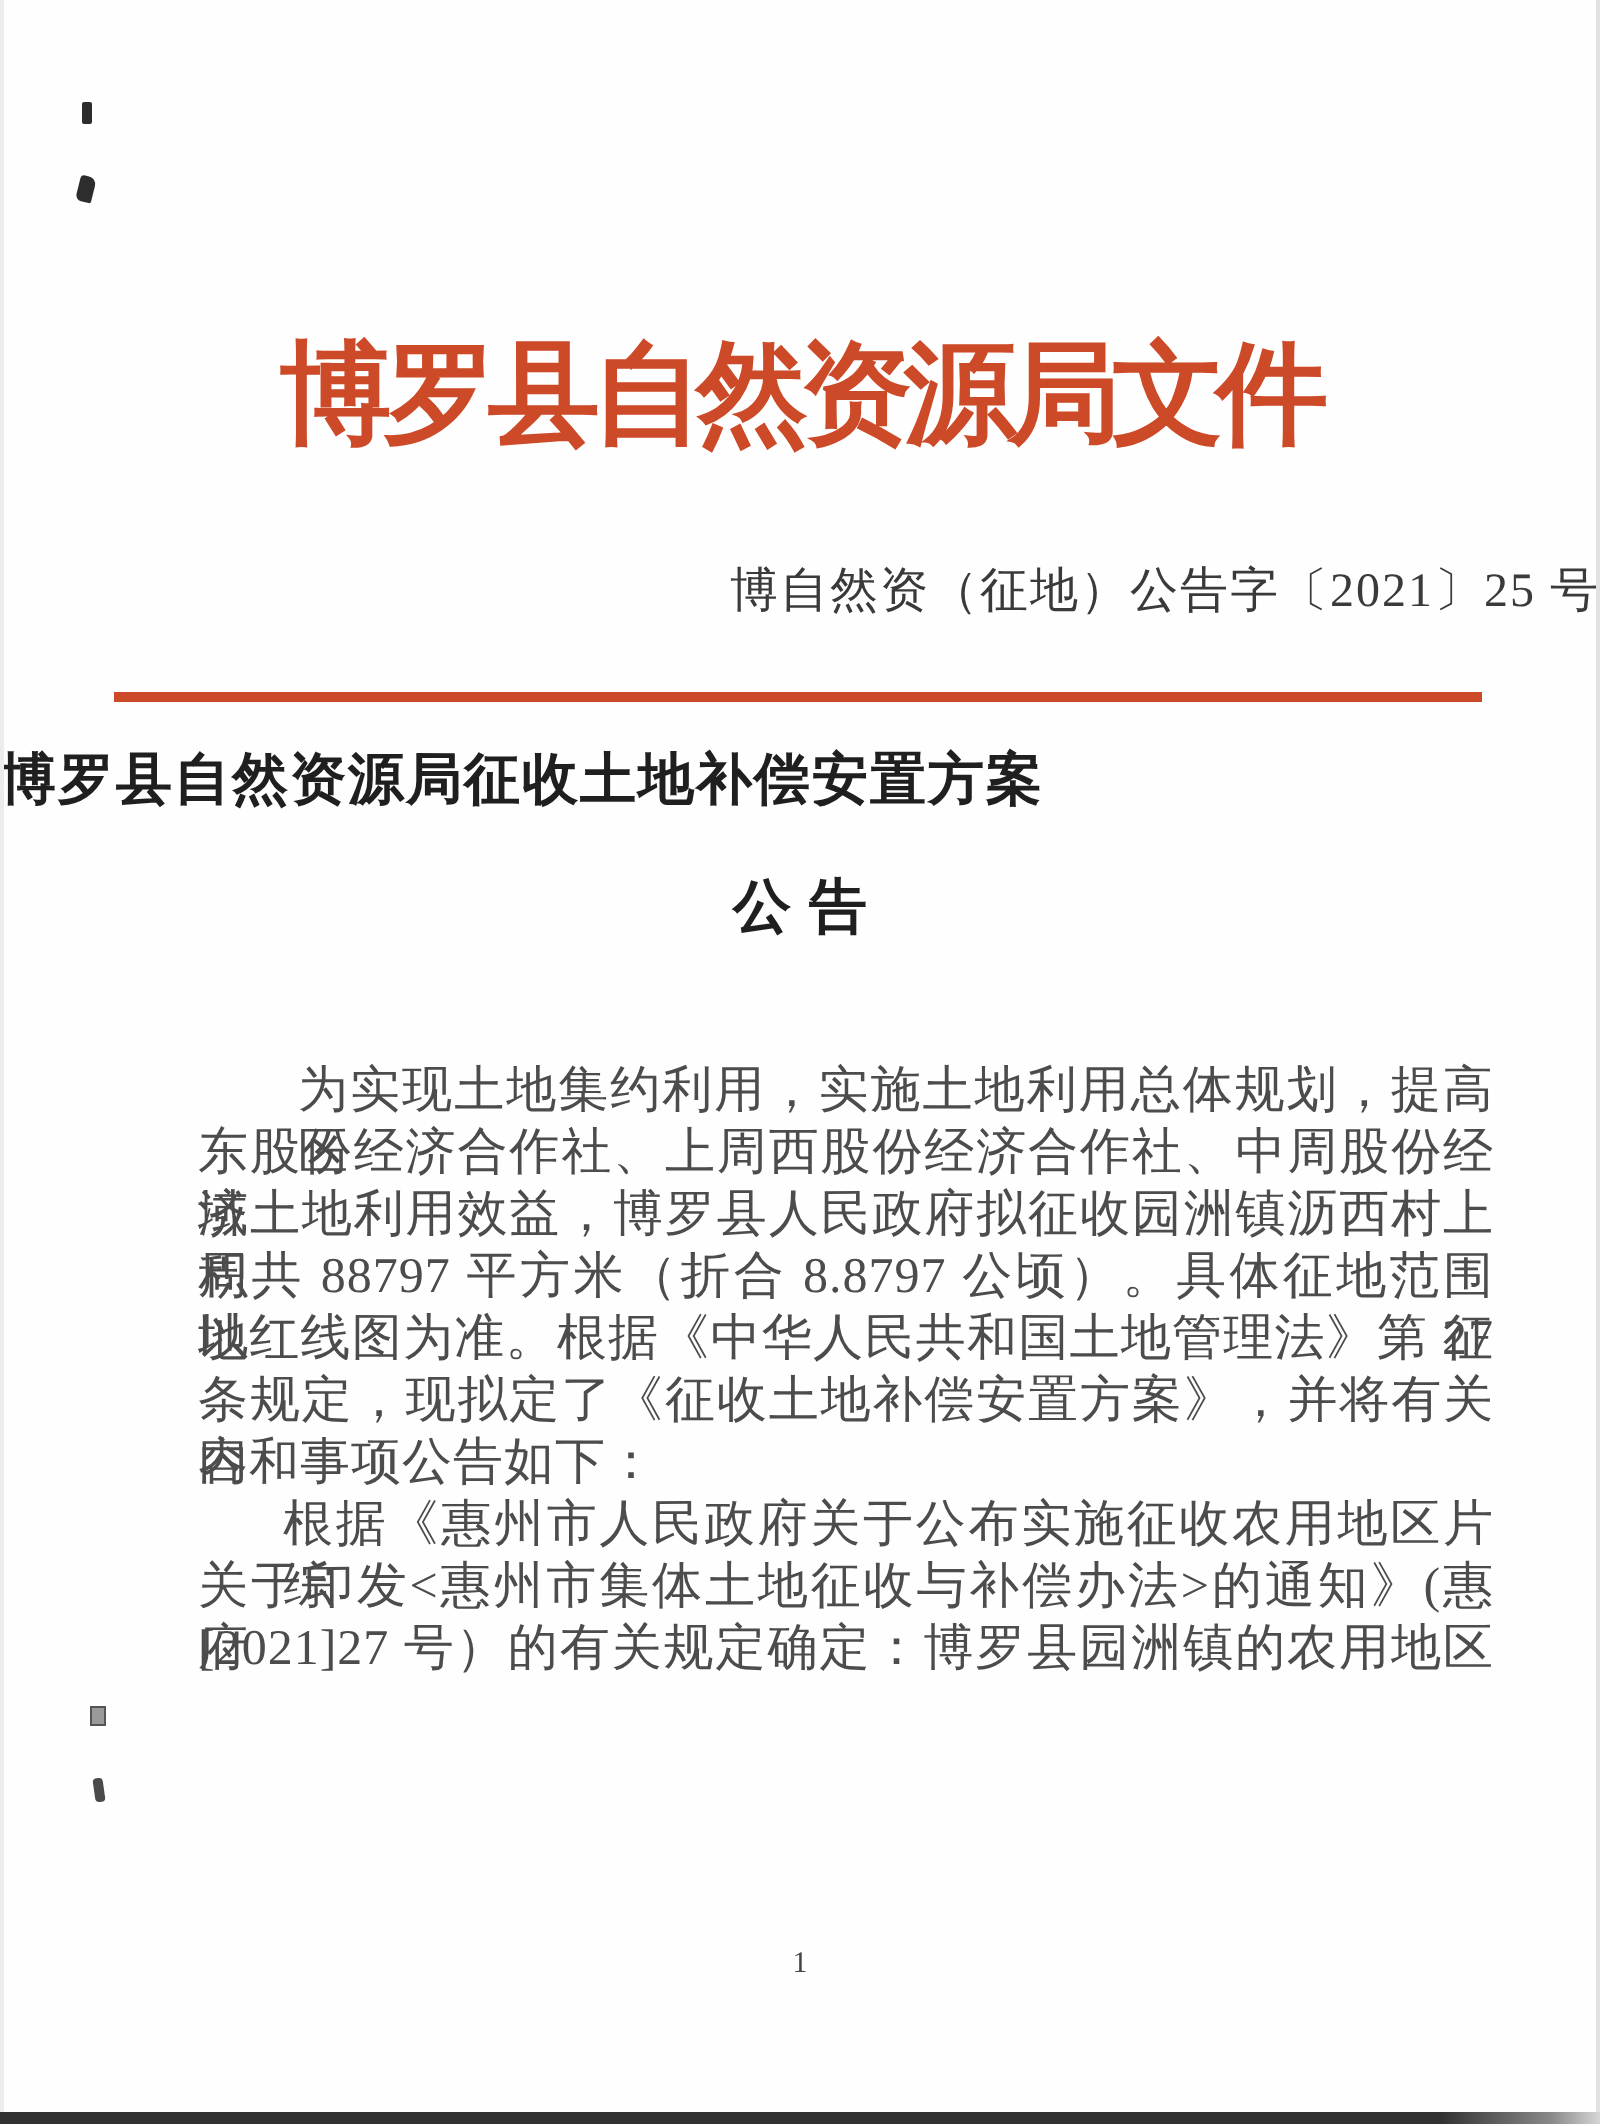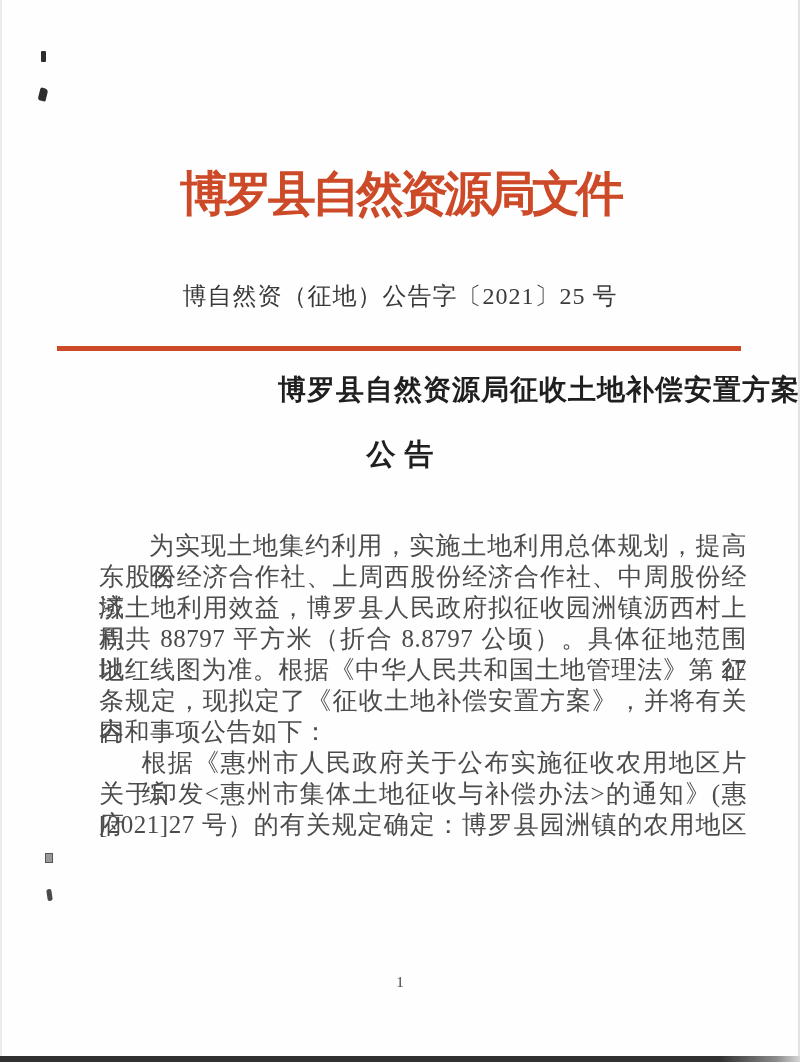--- a/index.html
+++ b/index.html
@@ -11,46 +11,46 @@
     font-family: "Liberation Serif", "DejaVu Serif", serif;
   }
   .page { position: absolute; inset: 0; }
 
   
   .red-title {
     position: absolute; top: 166px; left: 0; width: 100%;
     margin: 0; text-align: center;
     font-family: "Liberation Serif", "DejaVu Serif", serif;
     font-weight: bold;
-    font-size: 48px; line-height: 1.15;
+    font-size: 56px; line-height: 1.15;
     letter-spacing: -4px;
     color: var(--accent, #cd4a28);
     white-space: nowrap;
   }
 
   
   .doc-number {
     position: absolute; top: 281px; left: 0; width: 100%;
-    text-align: center;
+    text-align: right;
     font-size: 24px; line-height: 30px;
     letter-spacing: 1px;
     color: #3a3a3a;
   }
 
   
   .red-rule {
     position: absolute; top: 346px; left: 57px;
     width: 684px; height: 5px;
     background: var(--accent, #cd4a28);
   }
 
   
   .title {
     position: absolute; top: 372px; left: 0; width: 100%;
-    margin: 0; text-align: right;
+    margin: 0; text-align: left;
     font-family: "Liberation Sans", "DejaVu Sans", sans-serif;
     font-weight: bold;
     font-size: 28px; line-height: 36px;
     letter-spacing: 1px;
     color: #1f1f1f;
     white-space: nowrap;
   }
   .subtitle {
     position: absolute; top: 436px; left: 0; width: 100%;
     margin: 0; text-align: center;

